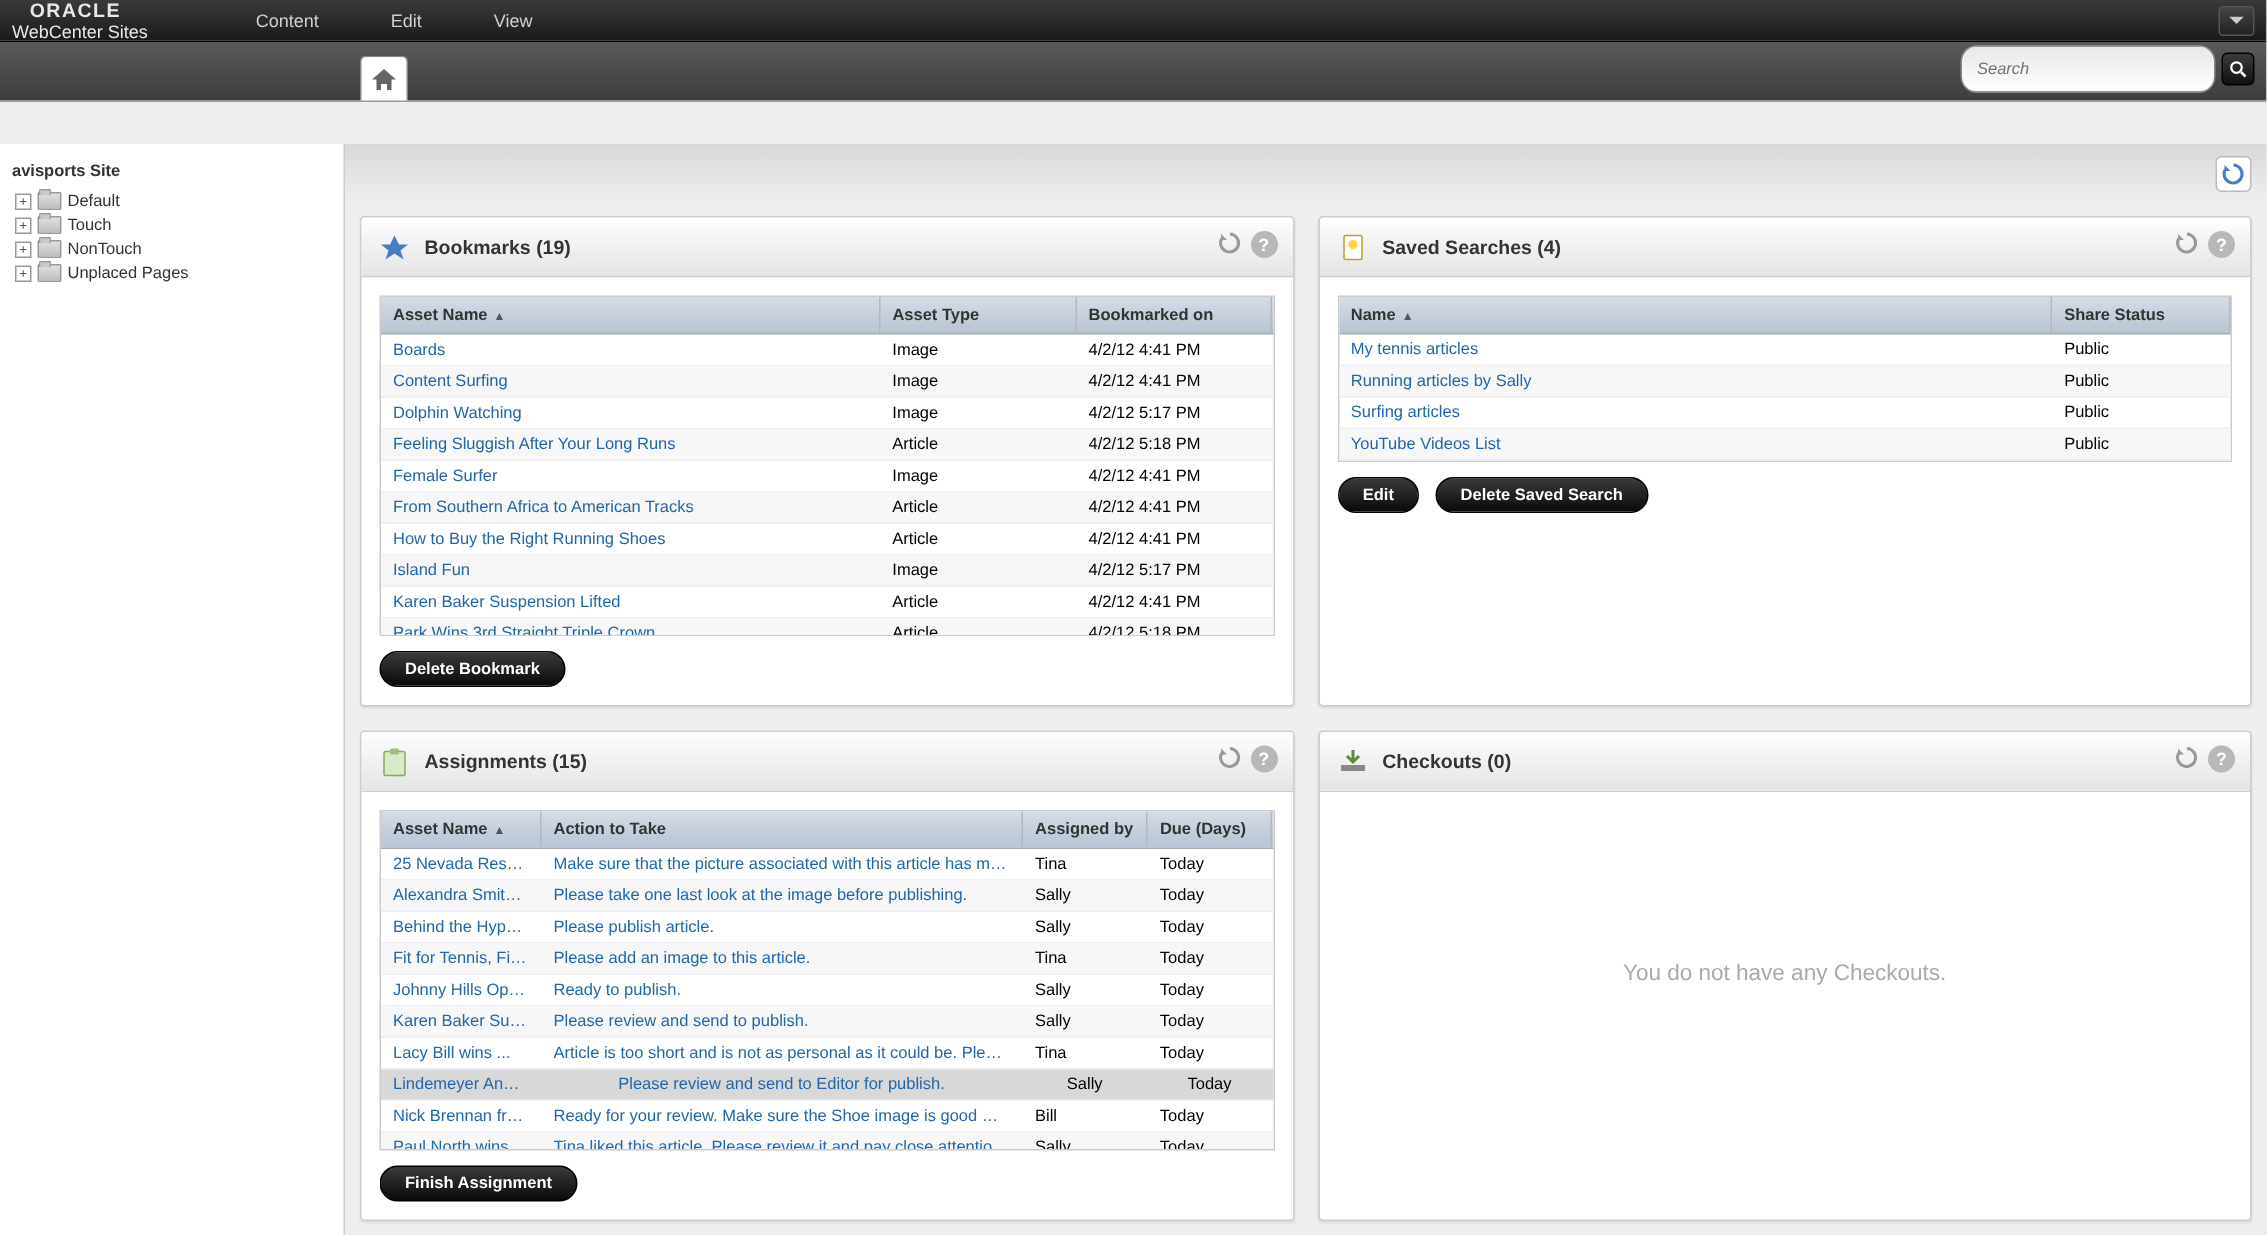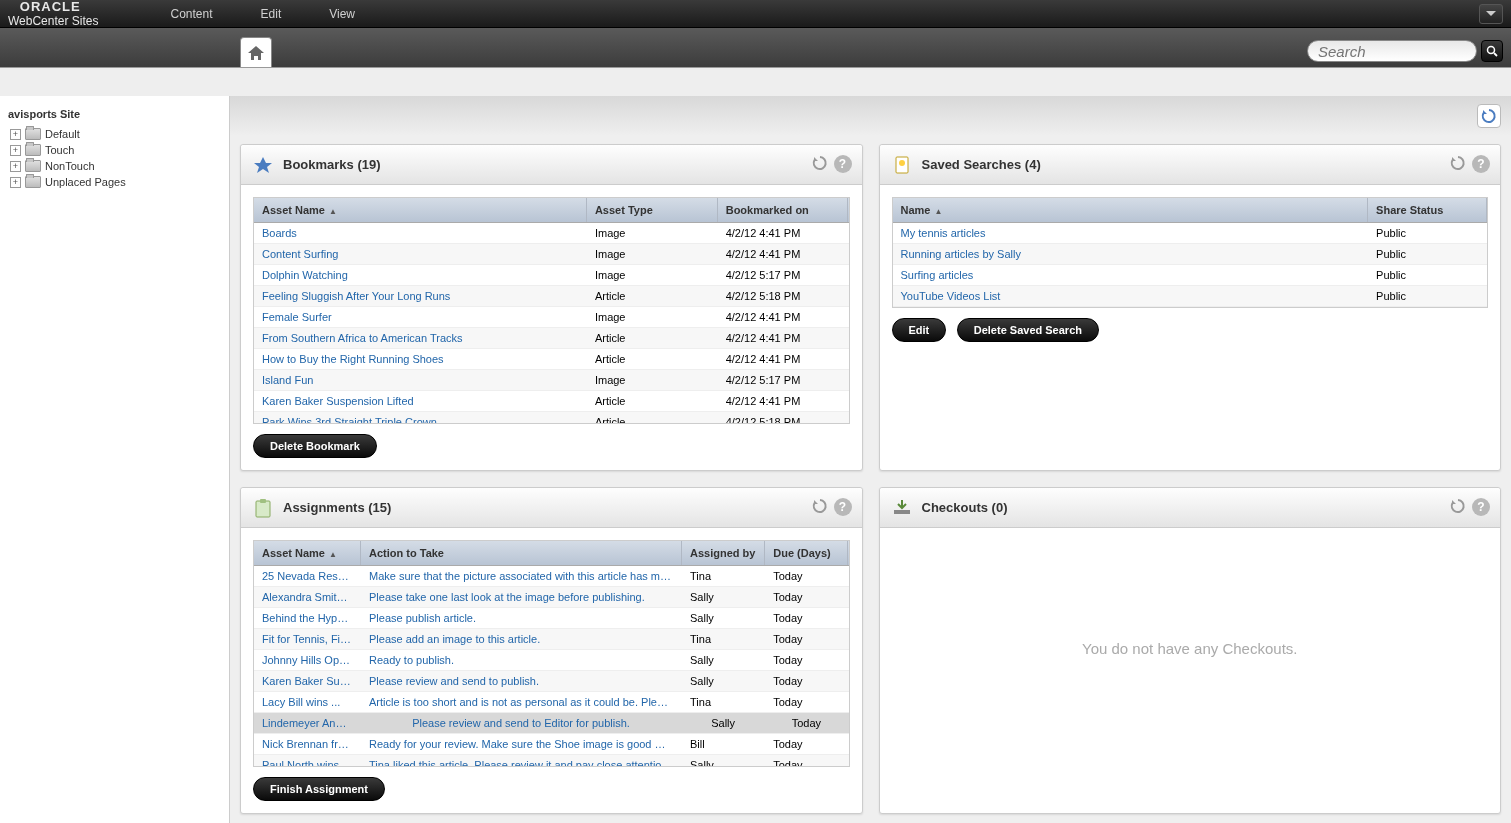--- a/index.html
+++ b/index.html
@@ -11,21 +11,21 @@
 .top-menu{display:flex;margin-left:60px;gap:48px;}
 .top-menu-item{color:#d0d0d0;font-size:12px;cursor:pointer;}
 .top-right{margin-left:auto;padding-right:8px;}
 .chev{width:24px;height:20px;display:flex;align-items:center;justify-content:center;background:linear-gradient(#444,#222);border:1px solid #555;border-radius:3px;}
 .chev svg{fill:#ccc;}
 .sub-bar{height:40px;background:linear-gradient(#5a5a5a,#3c3c3c);display:flex;align-items:flex-end;padding:0 8px;border-bottom:1px solid #999;}
 .tabs{display:flex;margin-left:232px;}
 .home-tab{width:32px;height:30px;background:#fff;border-radius:4px 4px 0 0;display:flex;align-items:center;justify-content:center;border:1px solid #888;border-bottom:none;}
 .home-tab svg{fill:#666;}
 .search-box{margin-left:auto;display:flex;align-items:center;margin-bottom:5px;gap:4px;}
-.search-input{width:170px;height:22px;border-radius:11px;border:1px solid #888;padding:0 22px 0 10px;font-size:15px;font-style:italic;color:#999;background:linear-gradient(#e8e8e8,#fff);}
+.search-input{width:170px;height:32px;border-radius:11px;border:1px solid #888;padding:0 22px 0 10px;font-size:11px;font-style:italic;color:#999;background:linear-gradient(#e8e8e8,#fff);}
 .search-btn{width:22px;height:22px;background:linear-gradient(#3a3a3a,#111);border-radius:4px;display:flex;align-items:center;justify-content:center;border:1px solid #000;}
 .search-btn svg{fill:#fff;}
 .main-layout{display:flex;height:calc(100vh - 68px);margin-top:28px;}
 .sidebar{width:230px;background:#fff;border-right:1px solid #ccc;display:flex;flex-direction:column;}
 .tree-panel{flex:1;overflow:auto;padding:8px 6px;font-size:11px;color:#333;}
 .tree-title{font-weight:bold;font-size:11px;margin:4px 0 6px 2px;}
 .tree-node{display:flex;align-items:center;gap:4px;padding:2px 0 2px 4px;cursor:pointer;}
 .expander{width:11px;height:11px;border:1px solid #999;display:flex;align-items:center;justify-content:center;font-size:9px;color:#555;background:#fff;}
 .folder{width:16px;height:12px;background:linear-gradient(#e0e0e0,#bcbcbc);border:1px solid #999;border-radius:1px;position:relative;}
 .folder::before{content:"";position:absolute;top:-3px;left:0;width:6px;height:3px;background:#c8c8c8;border:1px solid #999;border-bottom:none;border-radius:1px 1px 0 0;}

